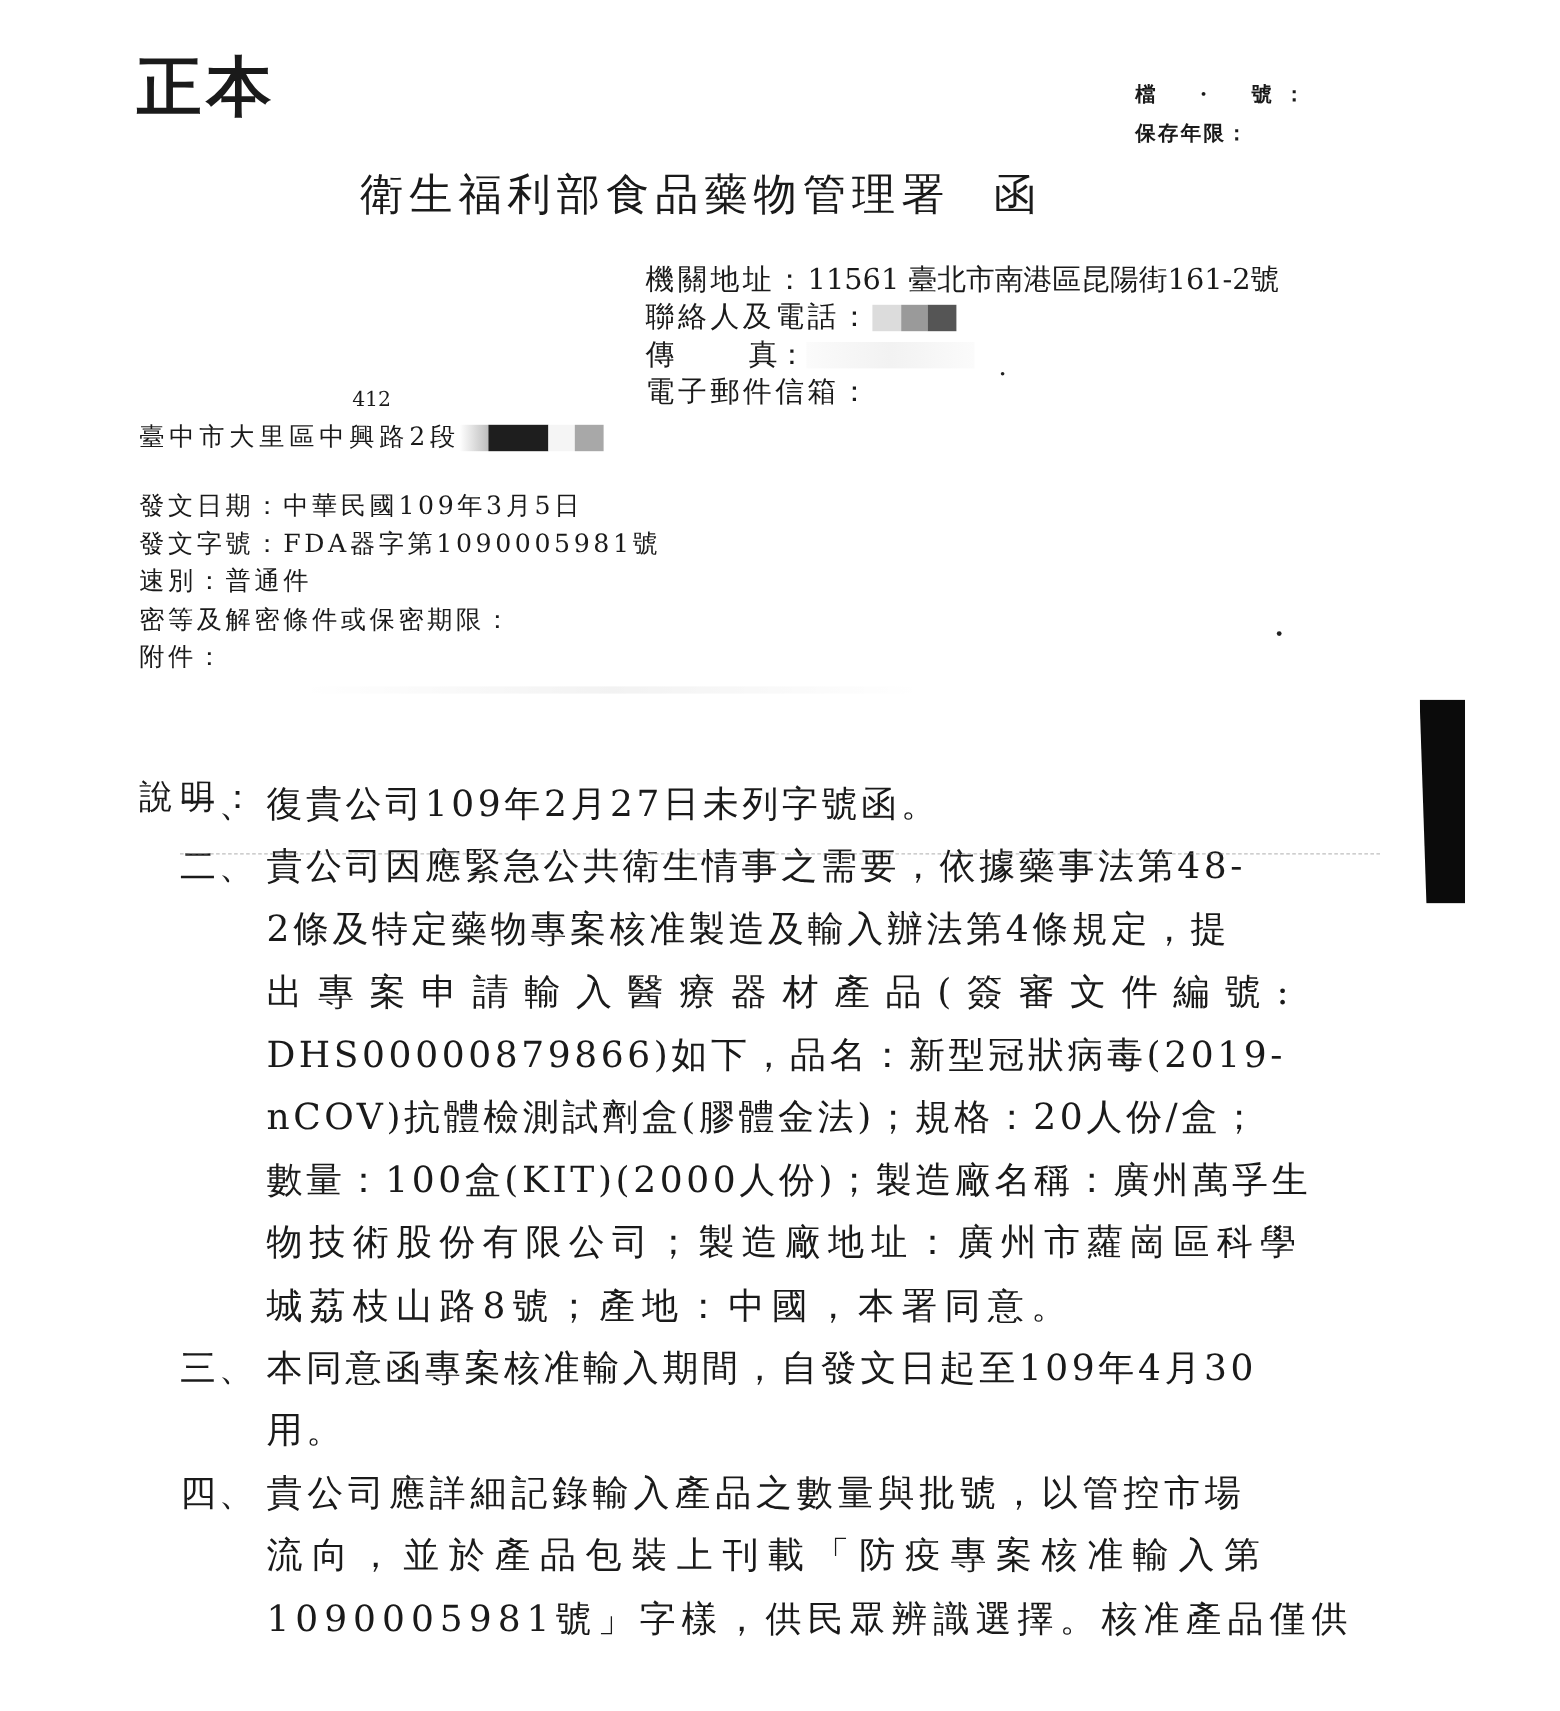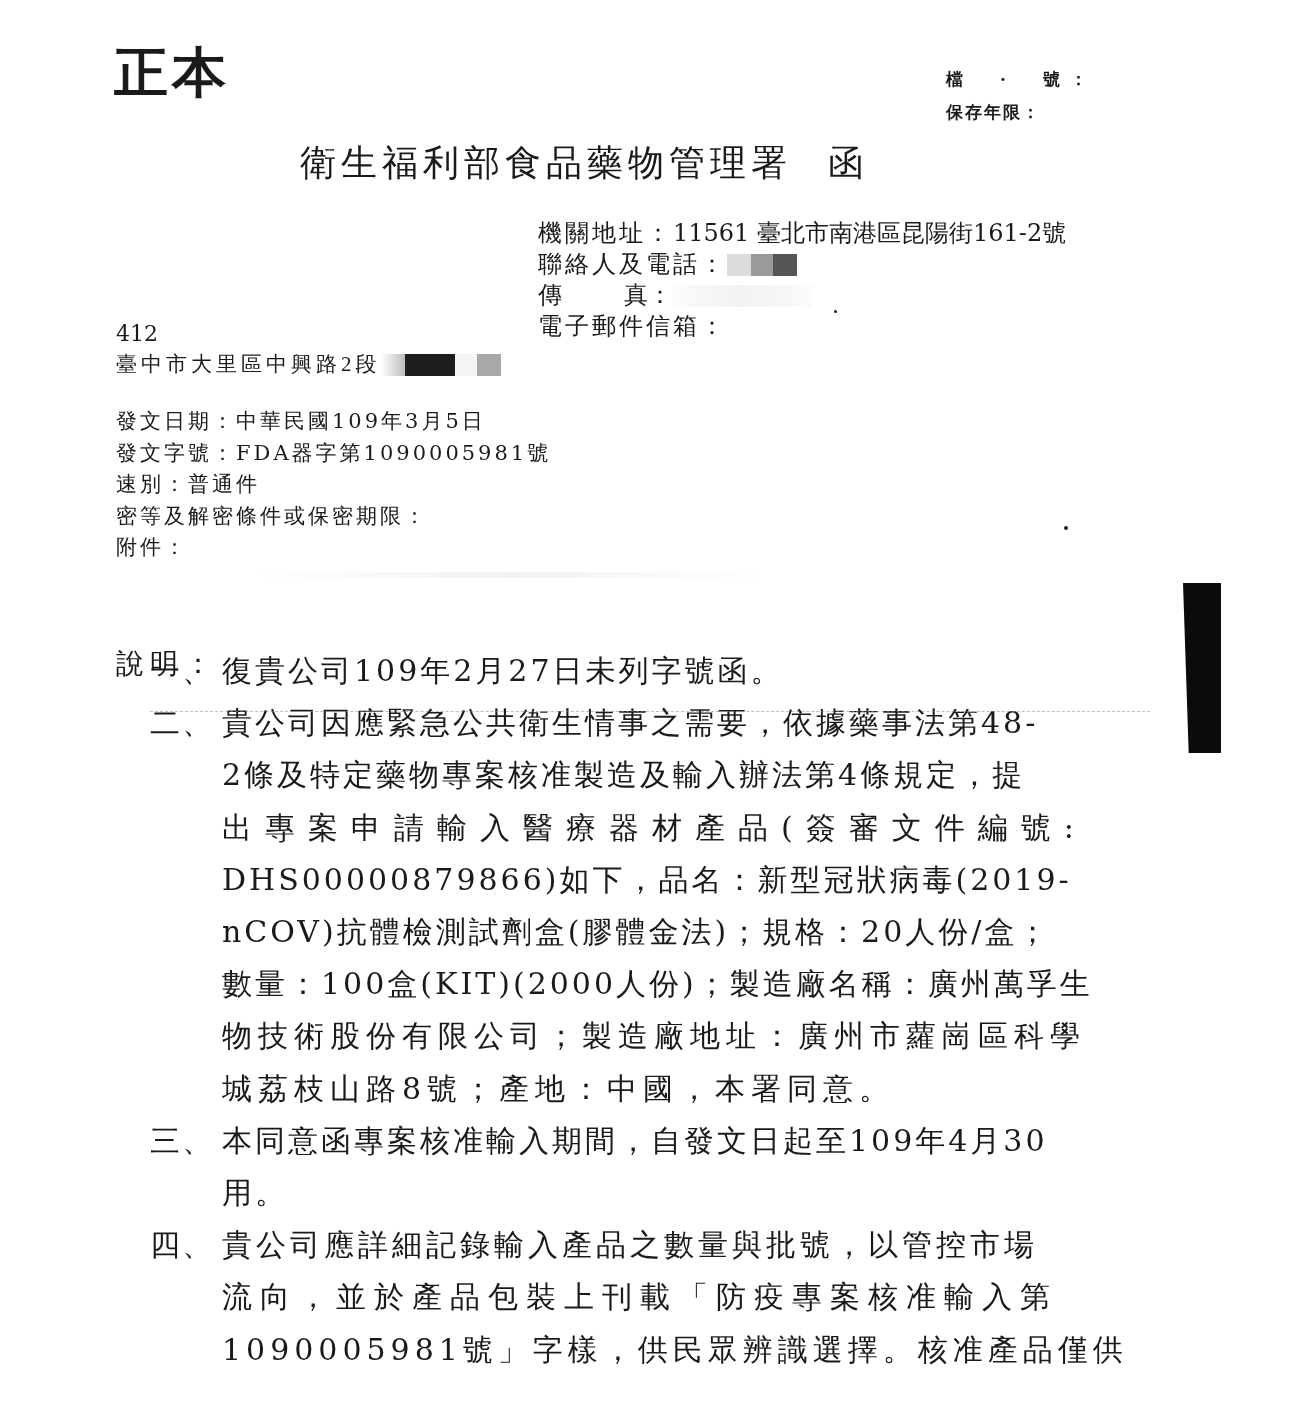--- a/index.html
+++ b/index.html
@@ -48,22 +48,22 @@
     }
     .redact.r1 { width: 24px; background: #dcdcdc; }
     .redact.r2 { width: 22px; background: #9a9a9a; }
     .redact.r3 { width: 24px; background: #555555; }
     .redact.faint { width: 140px; background: linear-gradient(90deg,#fbfbfb,#f2f2f2,#fbfbfb); }
 
     .recipient {
       left: 116px; top: 318px;
       font-size: 21px; line-height: 31px;
     }
-    .recipient .zip { font-size: 22px; }
-    .recipient .addr { letter-spacing: 4px; display: flex; align-items: center; font-family: Liberation Serif, serif; }
+    .recipient .zip { font-size: 17px; text-align: center; }
+    .recipient .addr { letter-spacing: 4px; display: flex; align-items: center; }
     .recipient .addr .rd1 { display:inline-block; width: 24px; height: 22px; background: linear-gradient(90deg,#ffffff,#bdbdbd); }
     .recipient .addr .rd2 { display:inline-block; width: 50px; height: 22px; background: #1e1e1e; }
     .recipient .addr .rd3 { display:inline-block; width: 22px; height: 22px; background: #f5f5f5; }
     .recipient .addr .rd4 { display:inline-block; width: 24px; height: 22px; background: #a8a8a8; }
 
     .meta {
       left: 116px; top: 406px;
       font-size: 21px; line-height: 31.5px;
     }
     .meta .row { letter-spacing: 3px; }

